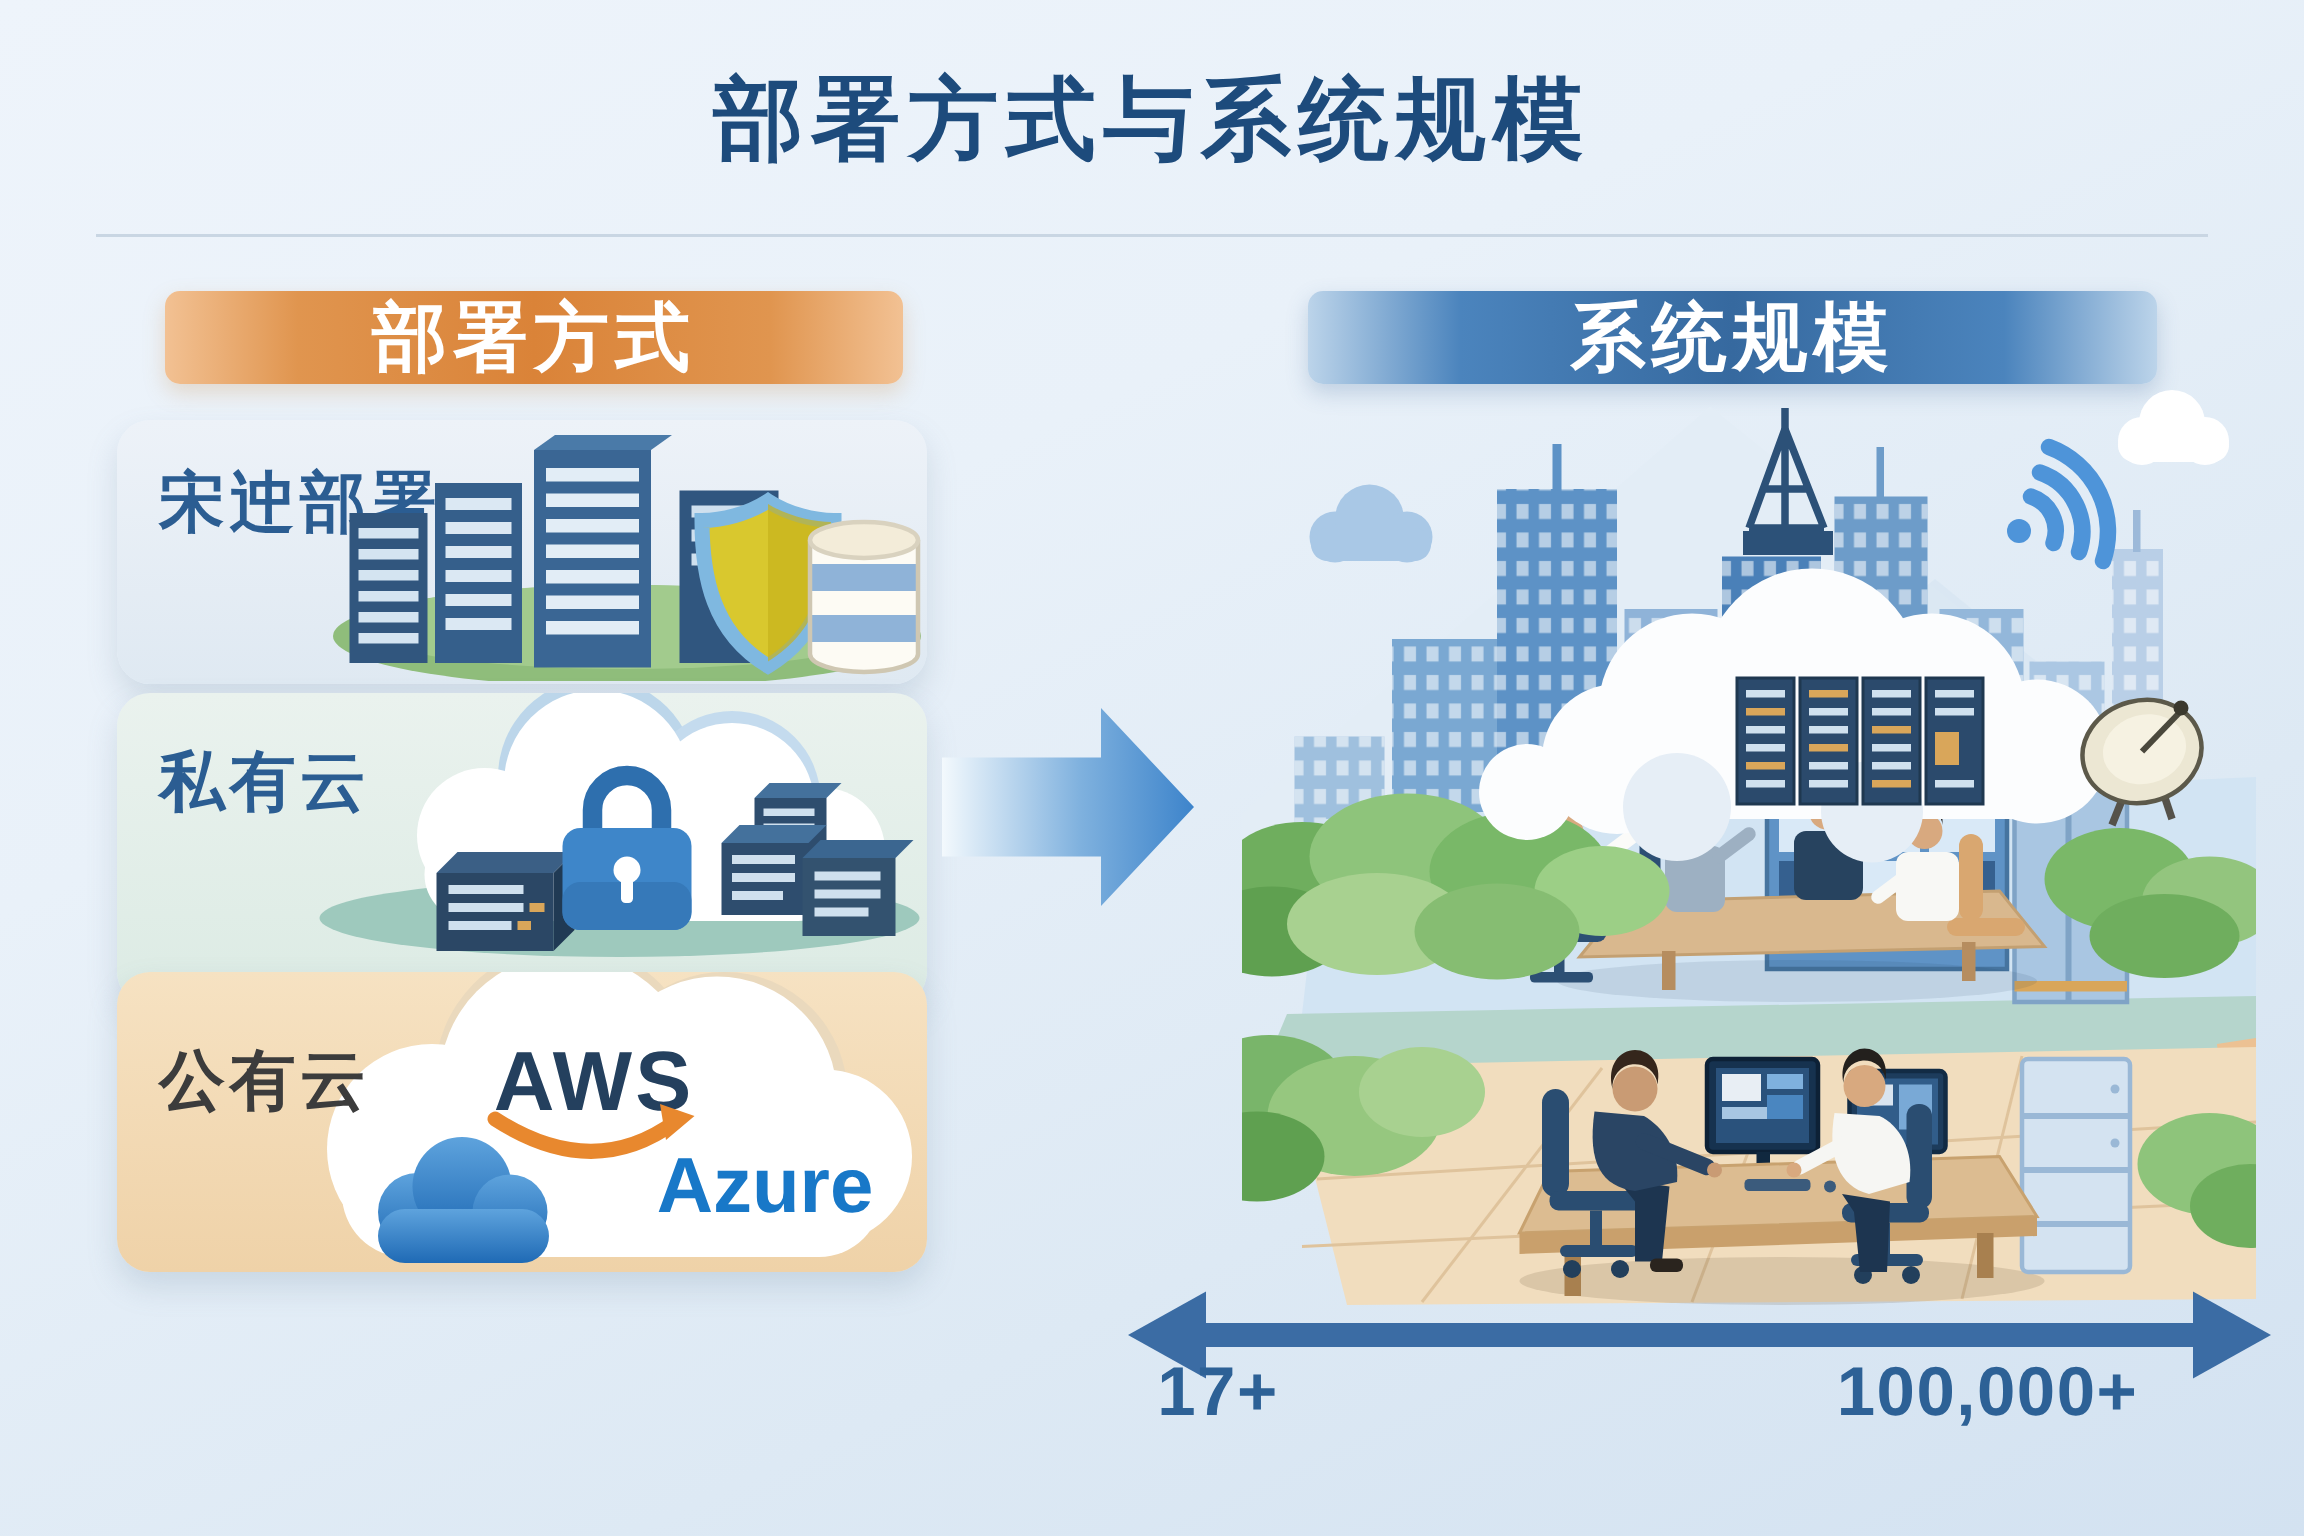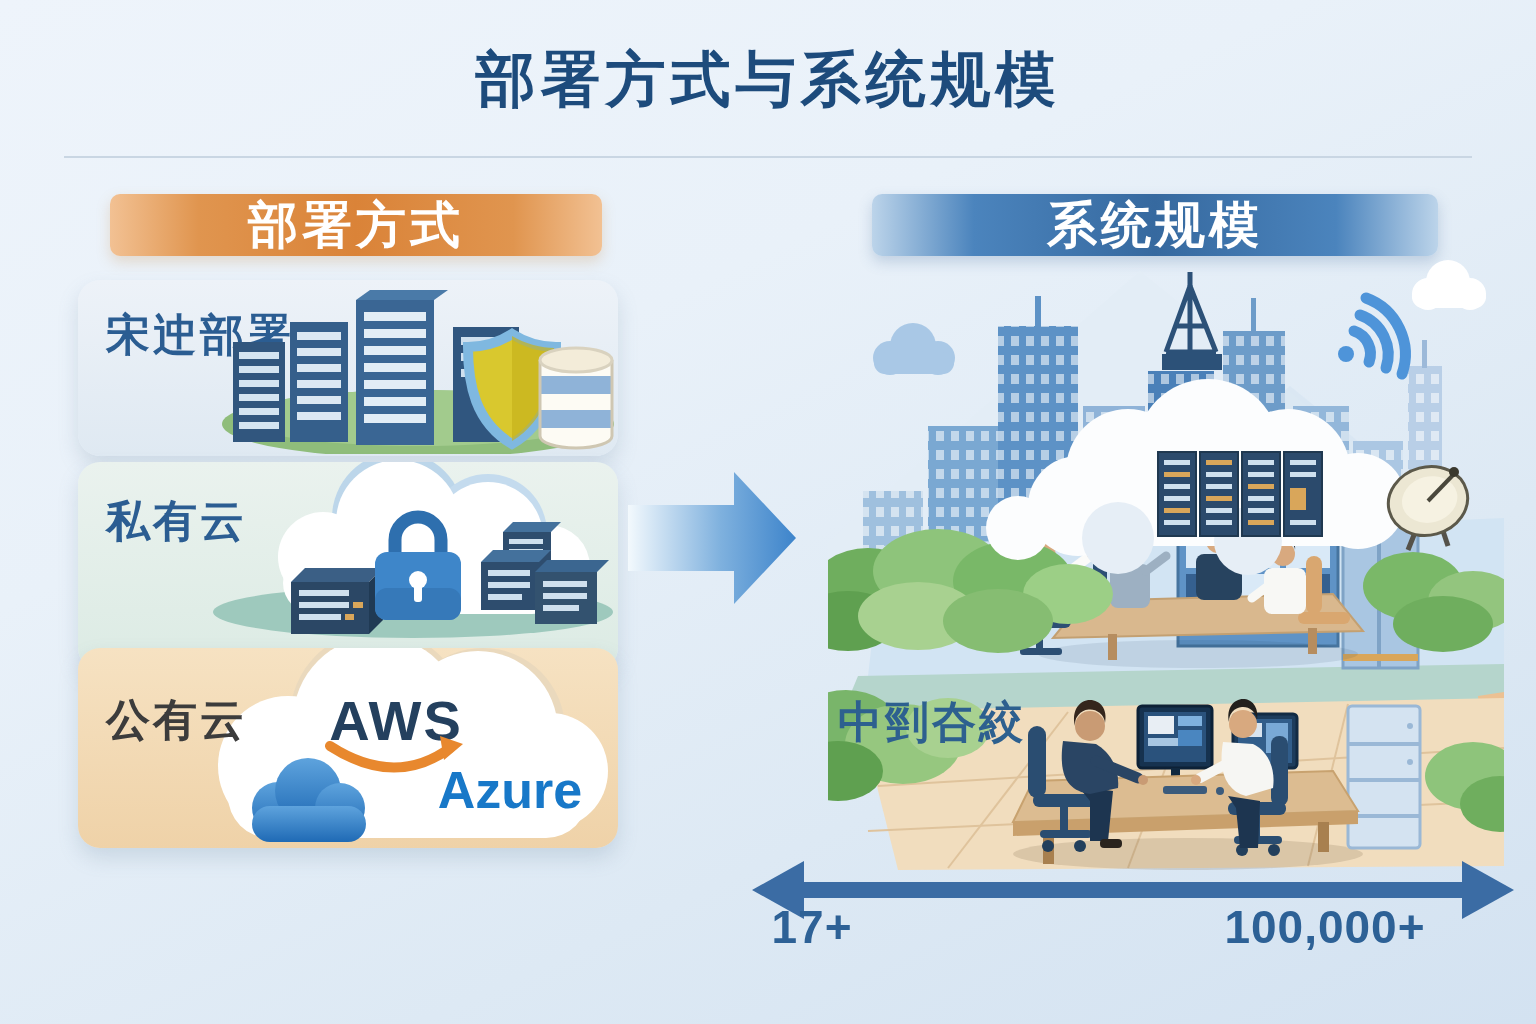--- a/index.html
+++ b/index.html
@@ -457,21 +457,20 @@
         <circle cx="446" cy="594" r="6" fill="#223f5c"></circle>
       <path d="M400,540 L432,545 L430,592 L412,592 L408,552 Z" fill="#1d3550"></path>
       <path d="M395,486 C390,515 398,535 418,540 L445,532 C448,510 438,494 425,488 Z" fill="#f6f6f3"></path>
       <path d="M404,505 L372,522" stroke="#f6f6f3" stroke-width="10" stroke-linecap="round"></path>
       <circle cx="368" cy="524" r="5" fill="#d8a97f"></circle>
       <circle cx="415" cy="468" r="14" fill="#d8a97f"></circle>
       <path d="M401,466 a14,14 0 0 1 28,-2 c2,-13 -5,-21 -14,-21 c-9,0 -17,9 -14,23 z" fill="#23201d"></path>
     </g>
   </svg>
 
-  <div class="scene-label mid-label">中剄夻絞</div>
 
   <svg class="axis-svg" width="770" height="70" viewBox="0 0 770 70">
     <rect x="52" y="27" width="666" height="16" fill="#3b6ca4"></rect>
     <polygon points="56,6 56,64 4,35" fill="#3b6ca4"></polygon>
     <polygon points="714,6 714,64 766,35" fill="#3b6ca4"></polygon>
   </svg>
   <div class="axis-label" style="left:812px">17+</div>
   <div class="axis-label" style="left:1325px">100,000+</div>
 
 </div>

